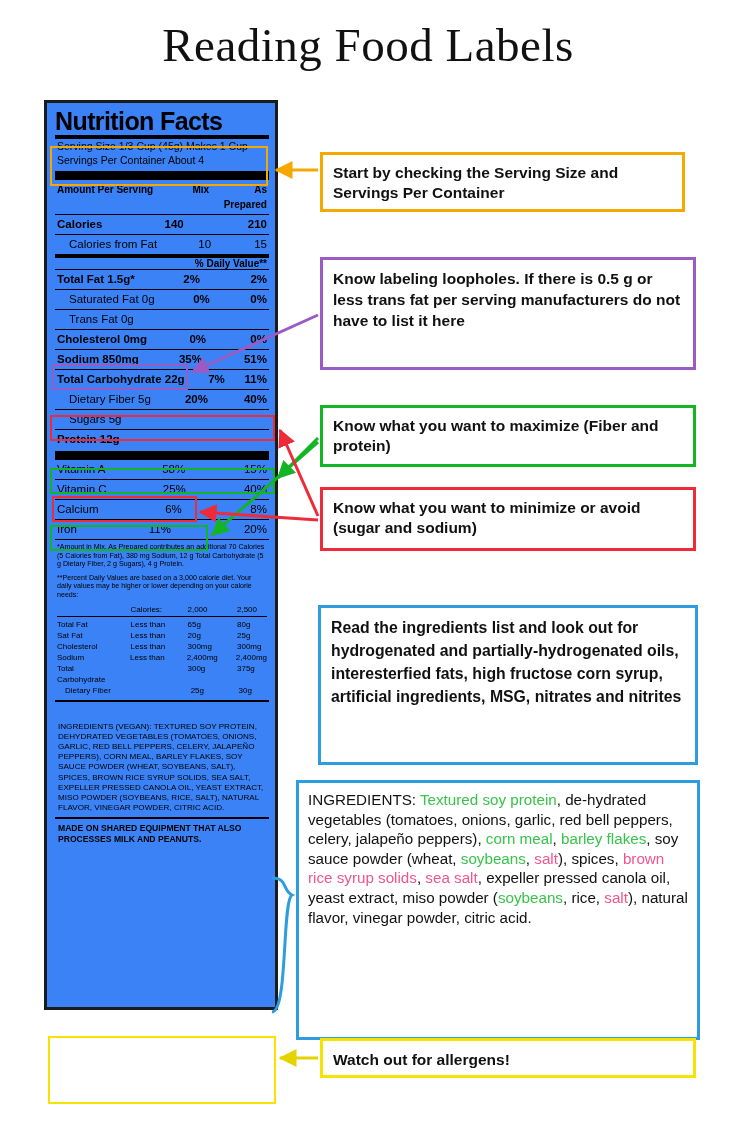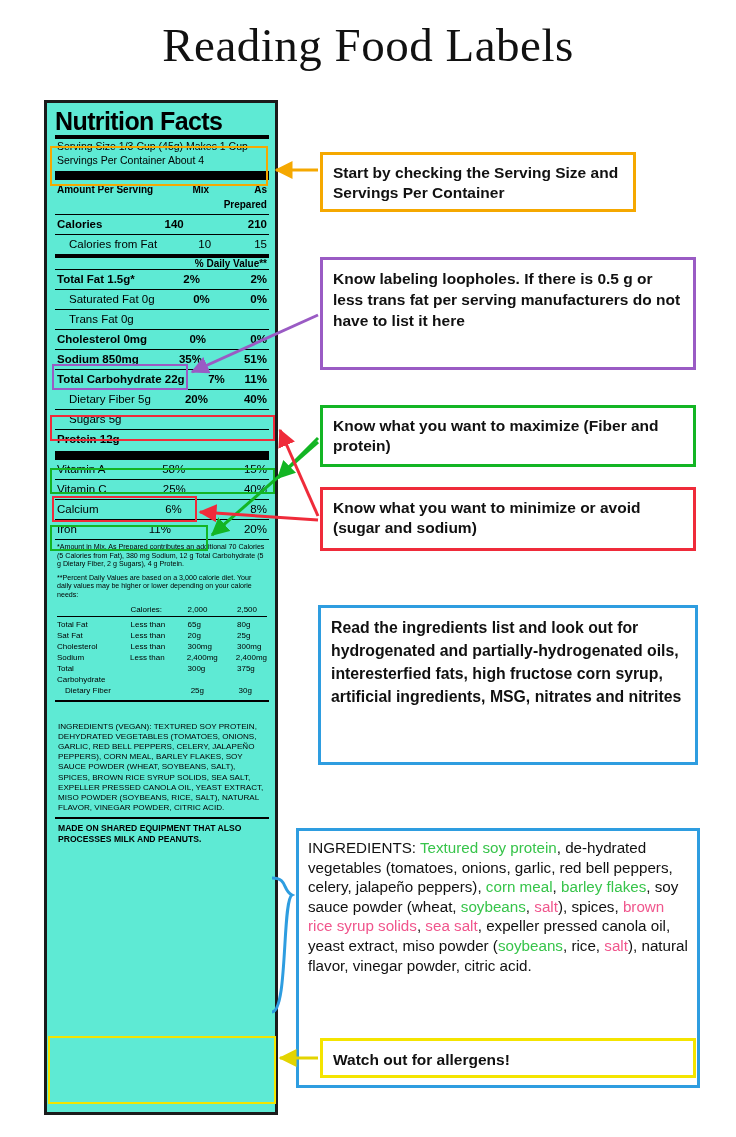--- a/index.html
+++ b/index.html
@@ -13,22 +13,22 @@
   .page-title{
     position:absolute;left:0;top:18px;width:736px;
     text-align:center;
     font-family:"Liberation Serif", serif;
     font-size:47px;
     color:#111;
     letter-spacing:0.5px;
   }
   
   .label-panel{
-    position:absolute;left:44px;top:100px;width:234px;height:1015px;
-    background:#5eead4;
+    position:absolute;left:44px;top:100px;width:234px;height:910px;
+    background:#3b82f6;
     border:3px solid #1b1b1b;
     box-sizing:border-box;
   }
   .label-inner{
     position:absolute;left:8px;top:4px;width:214px;
     color:#000;
   }
   .nf-title{
     font-family:"Liberation Sans", sans-serif;
     font-weight:bold;font-size:25px;letter-spacing:-0.6px;
@@ -281,41 +281,41 @@
 </div>
 
 <div class="hl" style="left:50px;top:146px;width:218px;height:40px;border:2px solid #f5a800;"></div>
 <div class="hl" style="left:52px;top:364px;width:136px;height:26px;border:2px solid #9a5bc4;"></div>
 <div class="hl" style="left:50px;top:415px;width:225px;height:26px;border:2px solid #ef2b3a;"></div>
 <div class="hl" style="left:50px;top:468px;width:225px;height:26px;border:2px solid #13b524;"></div>
 <div class="hl" style="left:52px;top:496px;width:145px;height:26px;border:2px solid #ef2b3a;"></div>
 <div class="hl" style="left:50px;top:525px;width:158px;height:26px;border:2px solid #13b524;"></div>
 <div class="hl" style="left:48px;top:1036px;width:228px;height:68px;border:2px solid #f4e400;"></div>
 
-<div class="callout gold" style="left:320px;top:152px;width:316px;height:60px;font-size:15.5px;line-height:20px;">
+<div class="callout gold" style="left:320px;top:152px;width:365px;height:60px;font-size:15.5px;line-height:20px;">
   <span>Start by checking the Serving Size and Servings Per Container</span>
 </div>
 
 <div class="callout purple" style="left:320px;top:257px;width:376px;height:113px;font-size:15.5px;line-height:21px;">
   <span>Know labeling loopholes. If there is 0.5 g or less trans fat per serving manufacturers do not have to list it here</span>
 </div>
 
 <div class="callout green" style="left:320px;top:405px;width:376px;height:62px;font-size:15.5px;line-height:20px;">
   <span>Know what you want to maximize (Fiber and protein)</span>
 </div>
 
 <div class="callout red" style="left:320px;top:487px;width:376px;height:64px;font-size:15.5px;line-height:20px;">
   <span>Know what you want to minimize or avoid (sugar and sodium)</span>
 </div>
 
 <div class="callout blue" style="left:318px;top:605px;width:380px;height:160px;font-size:15.8px;line-height:23px;">
   <span>Read the ingredients list and look out for hydrogenated and partially-hydrogenated oils, interesterfied fats, high fructose corn syrup, artificial ingredients, MSG, nitrates and nitrites</span>
 </div>
 
-<div class="ing-callout" style="left:296px;top:780px;width:404px;height:260px;margin-top:48px;">
+<div class="ing-callout" style="left:296px;top:780px;width:404px;height:260px;">
   <span>INGREDIENTS: </span><span id="ing-segments"><span class="g">Textured soy protein</span><span>, de-hydrated vegetables (tomatoes, onions, garlic, red bell peppers, celery, jalapeño peppers), </span><span class="g">corn meal</span><span>, </span><span class="g">barley flakes</span><span>, soy sauce powder (wheat, </span><span class="g">soybeans</span><span>, </span><span class="p">salt</span><span>), spices, </span><span class="p">brown rice syrup solids</span><span>, </span><span class="p">sea salt</span><span>, expeller pressed canola oil, yeast extract, miso powder (</span><span class="g">soybeans</span><span>, rice, </span><span class="p">salt</span><span>), natural flavor, vinegar powder, citric acid.</span></span>
 </div>
 
 <div class="callout yellow" style="left:320px;top:1038px;width:376px;height:40px;font-size:15.5px;line-height:22px;">
   <span>Watch out for allergens!</span>
 </div>
 
 <svg class="arrows" viewBox="0 0 736 1137">
   <defs>
     <marker id="ah-gold" markerWidth="7" markerHeight="7" refX="5.5" refY="3" orient="auto">

